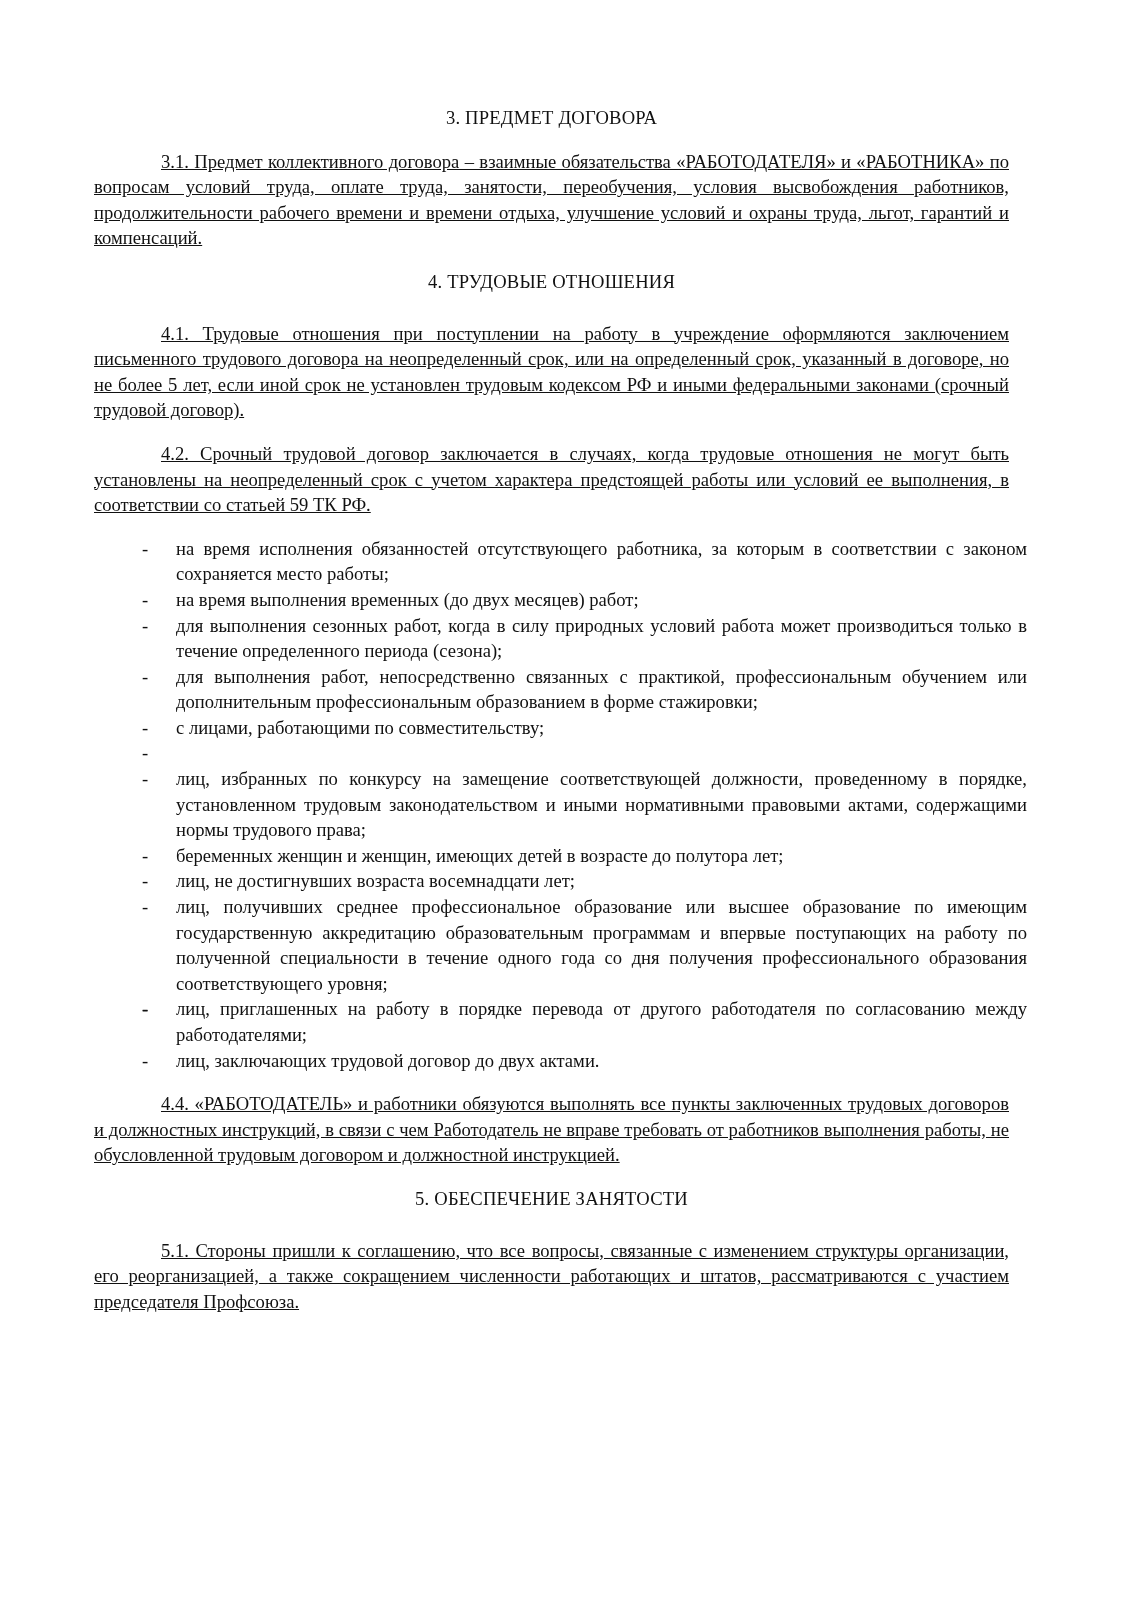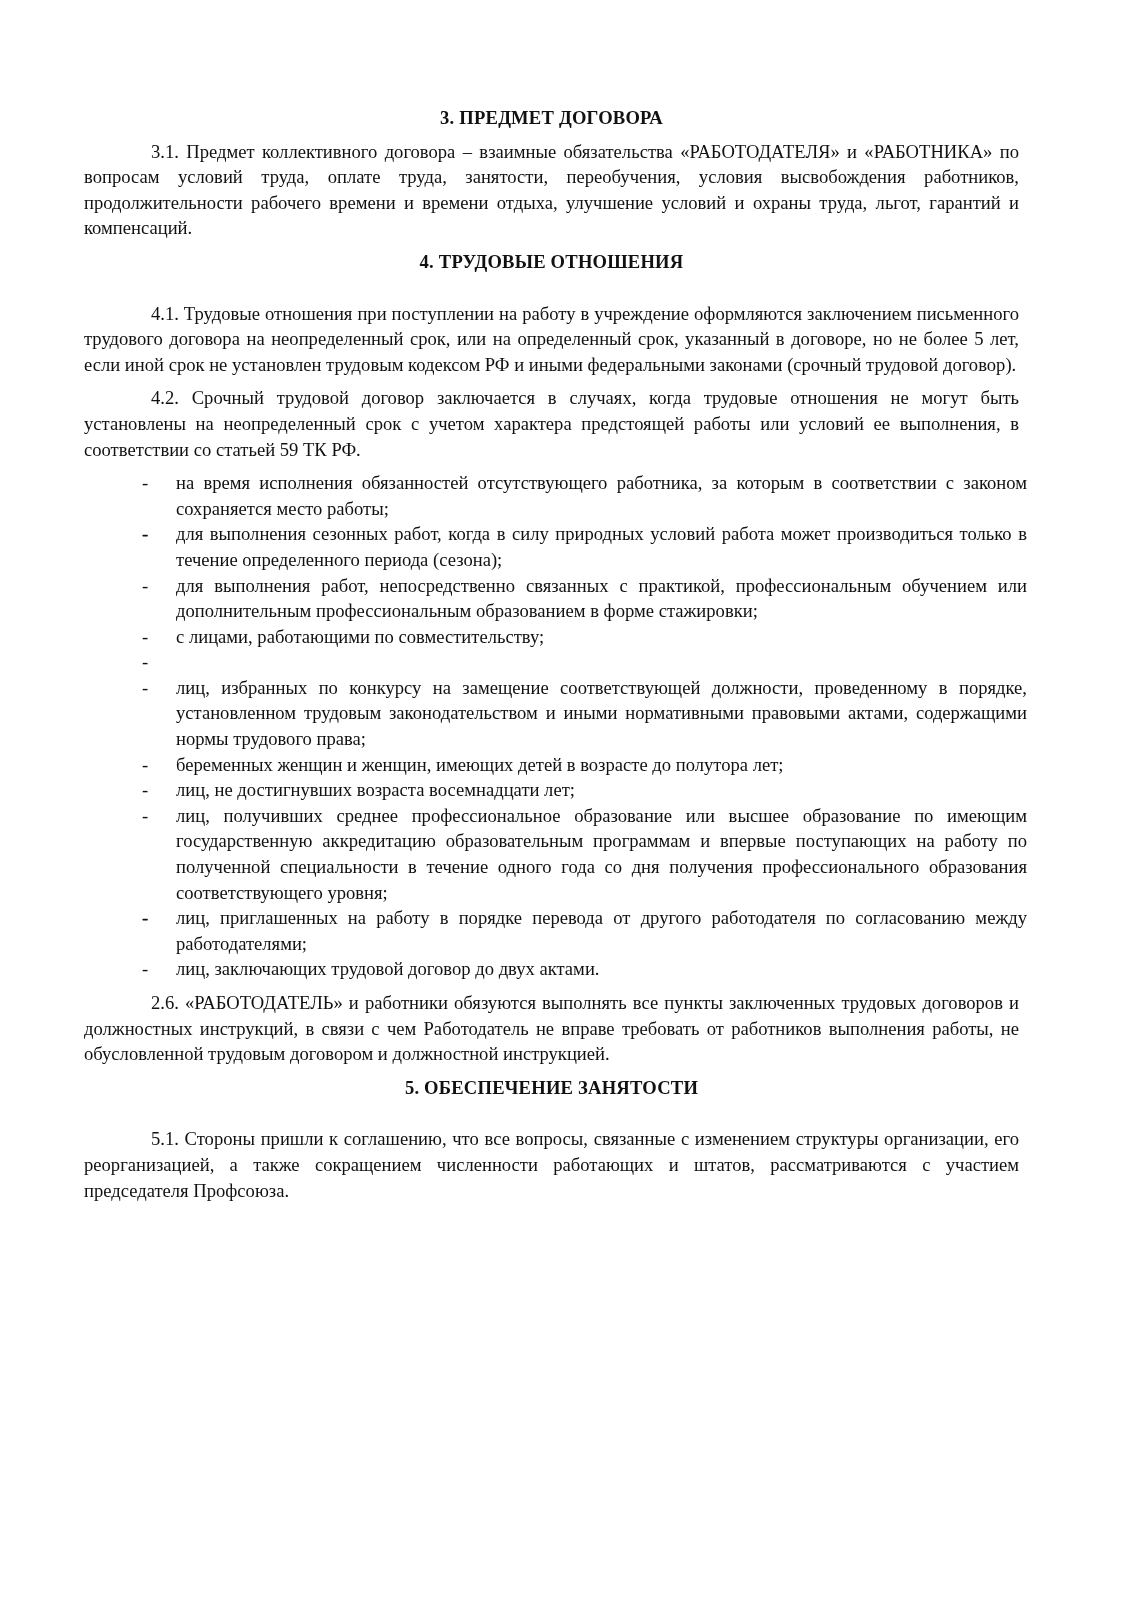--- a/index.html
+++ b/index.html
@@ -18,32 +18,33 @@
   .page {
     position: absolute;
     left: 76px;
     top: 105px;
     width: 951px;
     font-size: 18.6px;
     line-height: 25.6px;
   }
   .heading {
     text-align: center;
-    font-weight: bold;
+    font-weight: normal;
     margin: 0;
     font-size: 18.6px;
     line-height: 25.6px;
     letter-spacing: 0.2px;
   }
   .heading.spaced-before { }
   .heading.spaced-after { margin-bottom: 26px; }
   p.para {
-    margin: 8px;
+    margin: 18px;
     text-align: justify;
     text-indent: 67px;
+    text-decoration: underline;
   }
   .gap { height: 25.6px; }
   ul.dash-list {
     list-style: none;
     margin: 0;
     padding: 0;
   }
   ul.dash-list li {
     position: relative;
     padding-left: 100px;
@@ -62,38 +63,38 @@
 
   <h2 class="heading">3. ПРЕДМЕТ  ДОГОВОРА</h2>
   <p class="para">3.1. Предмет коллективного договора – взаимные обязательства «РАБОТОДАТЕЛЯ» и «РАБОТНИКА» по вопросам условий труда, оплате труда, занятости, переобучения, условия высвобождения работников, продолжительности рабочего времени и времени отдыха, улучшение условий и охраны труда, льгот, гарантий и компенсаций.</p>
 
   <h2 class="heading spaced-before spaced-after">4. ТРУДОВЫЕ ОТНОШЕНИЯ</h2>
   <p class="para">4.1. Трудовые отношения при поступлении на работу в учреждение оформляются заключением письменного трудового договора на неопределенный срок, или на определенный срок, указанный в договоре, но не более 5 лет, если иной срок не установлен трудовым кодексом РФ и иными федеральными законами (срочный трудовой договор).</p>
   <p class="para">4.2. Срочный трудовой договор заключается в случаях, когда трудовые отношения не могут быть установлены на неопределенный срок с учетом характера предстоящей работы или условий ее выполнения, в соответствии со статьей 59 ТК РФ.</p>
 
   <ul class="dash-list">
     <li><span class="dash">-</span><span>на время исполнения обязанностей отсутствующего работника, за которым в соответствии с законом сохраняется место работы;</span></li>
-    <li><span class="dash">-</span></li>
+    <li><span class="dash">-</span><span>на время выполнения временных (до двух месяцев) работ;</span></li>
     <li><span class="dash">-</span><span>для выполнения сезонных работ, когда в силу природных условий работа может производиться только в течение определенного периода (сезона);</span></li>
     <li><span class="dash">-</span><span>для выполнения работ, непосредственно связанных с практикой, профессиональным обучением или дополнительным профессиональным образованием в форме стажировки;</span></li>
     <li><span class="dash">-</span><span>с лицами, работающими по совместительству;</span></li>
     <li><span class="dash">-</span></li>
   </ul>
 
   <div class="gap"></div>
 
 
   <ul class="dash-list">
     <li><span class="dash">-</span><span>лиц, избранных по конкурсу на замещение соответствующей должности, проведенному в порядке, установленном трудовым законодательством и иными нормативными правовыми актами, содержащими нормы трудового права;</span></li>
     <li><span class="dash">-</span><span>беременных женщин и женщин, имеющих детей в возрасте до полутора лет;</span></li>
     <li><span class="dash">-</span><span>лиц, не достигнувших возраста восемнадцати лет;</span></li>
     <li><span class="dash">-</span><span>лиц, получивших среднее профессиональное образование или высшее образование по имеющим государственную аккредитацию образовательным программам и  впервые поступающих на работу по полученной специальности в течение одного года со дня получения профессионального образования соответствующего уровня;</span></li>
     <li><span class="dash">-</span></li>
     <li><span class="dash">-</span><span>лиц, приглашенных на работу в порядке перевода от другого работодателя по согласованию между работодателями;</span></li>
     <li><span class="dash">-</span><span>лиц, заключающих трудовой договор до двух актами.</span></li>
   </ul>
 
-  <p class="para">2.6. «РАБОТОДАТЕЛЬ» и работники обязуются выполнять все пункты заключенных трудовых договоров и должностных инструкций, в связи с чем Работодатель не вправе требовать от работников выполнения работы, не обусловленной трудовым договором и должностной инструкцией.</p>
+  <p class="para">4.4. «РАБОТОДАТЕЛЬ» и работники обязуются выполнять все пункты заключенных трудовых договоров и должностных инструкций, в связи с чем Работодатель не вправе требовать от работников выполнения работы, не обусловленной трудовым договором и должностной инструкцией.</p>
 
   <h2 class="heading spaced-before spaced-after">5. ОБЕСПЕЧЕНИЕ ЗАНЯТОСТИ</h2>
   <p class="para">5.1. Стороны пришли к соглашению, что все вопросы, связанные с изменением структуры организации, его реорганизацией, а также сокращением численности работающих и штатов, рассматриваются с участием председателя Профсоюза.</p>
 
 </div>
 
 </body></html>

